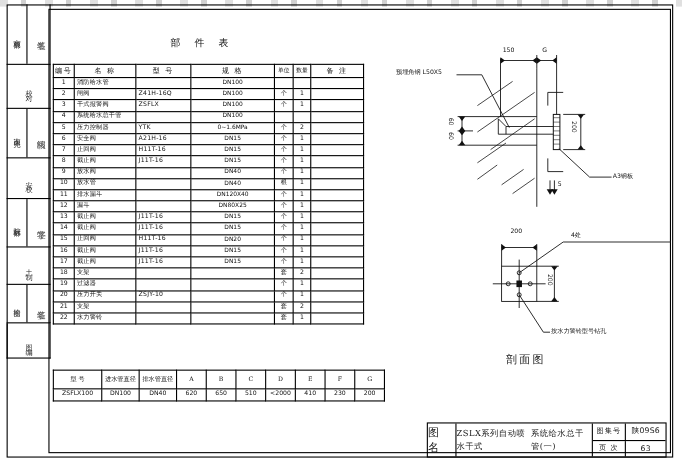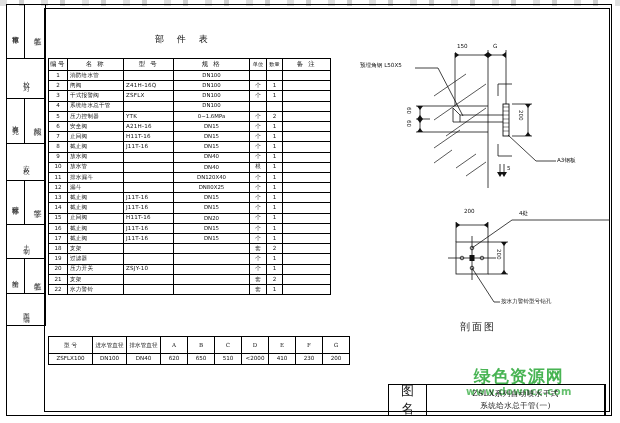--- a/index.html
+++ b/index.html
@@ -89,27 +89,26 @@
   #size-table tbody td{height:10px;font-size:5.6px;}
 
   
   .titleblock{
     position:absolute;left:388px;top:384px;width:218px;height:32px;
     border:1.2px solid #000;box-sizing:border-box;display:flex;
   }
   .tb-lab{
     width:26px;border-right:1px solid #000;box-sizing:border-box;
     display:flex;align-items:center;justify-content:center;
-    font-size:13px;letter-spacing:3px;
+    font-size:10px;letter-spacing:3px;
     font-family:Liberation Mono, monospace;
-    margin-left:12px;
   }
   .tb-main{
     flex:1;border-right:1px solid #000;box-sizing:border-box;
-    display:flex;flex-direction:column;align-items:center;justify-content:center;
+    display:flex;flex-direction:row;align-items:center;justify-content:center;
     font-size:7.6px;line-height:12px;letter-spacing:.4px;
     font-family:"DejaVu Serif","Liberation Serif",serif;
   }
   .tb-right{width:66px;display:flex;flex-direction:column;}
   .tb-row{flex:1;display:flex;box-sizing:border-box;}
   .tb-row.top{border-bottom:1px solid #000;}
   .tb-key{
     width:30px;border-right:1px solid #000;box-sizing:border-box;
     display:flex;align-items:center;justify-content:center;
     font-size:6.5px;letter-spacing:1px;
@@ -581,26 +580,32 @@
         <line x1="74" y1="104" x2="80" y2="104"></line>
       </g>
     </svg>
     <div class="dwg-label" style="left:44px;top:10px;">200</div>
     <div class="dwg-label" style="left:76px;top:51px;writing-mode:vertical-rl;">200</div>
     <div class="dwg-label" style="left:99px;top:12px;">4处</div>
     <div class="dwg-label" style="left:81px;top:100px;">按水力警铃型号钻孔</div>
     <div class="view-caption" style="left:40px;top:122px;">剖面图</div>
   </div>
 
-  <div class="wm">
-    <div class="wm-main">绿色资源网</div>
-    <div class="wm-sub">www.downcc.com</div>
-  </div>
 
   <div class="titleblock">
     <div class="tb-lab">图  名</div>
     <div class="tb-main">
       <div>ZSLX系列自动喷水干式</div>
       <div>系统给水总干管(一)</div>
     </div>
+    <div class="tb-right">
+      <div class="tb-row top">
+        <div class="tb-key">图集号</div>
+        <div class="tb-val">陕09S6</div>
+      </div>
+      <div class="tb-row">
+        <div class="tb-key">页  次</div>
+        <div class="tb-val">63</div>
+      </div>
+    </div>
   </div>
 
 </div>
 
 </body></html>

